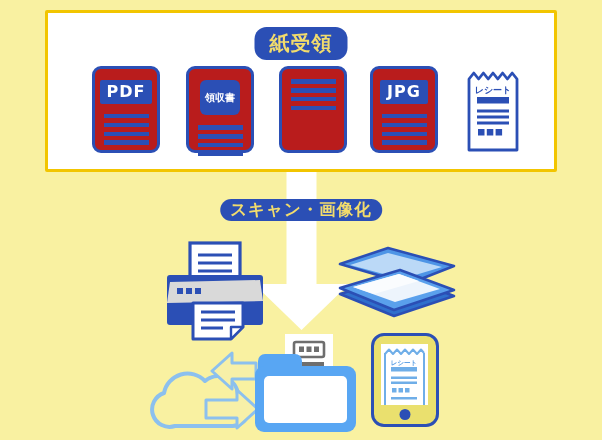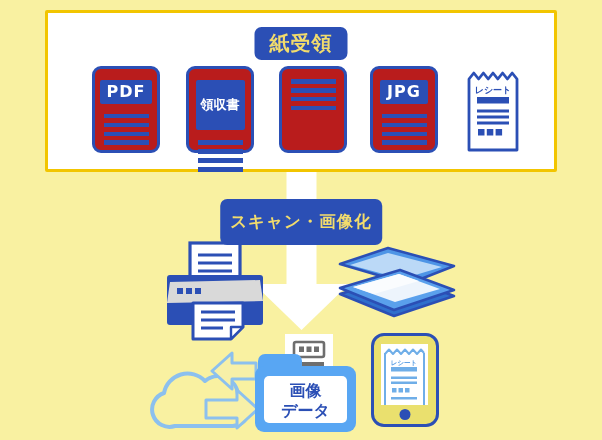--- a/index.html
+++ b/index.html
@@ -11,38 +11,38 @@
   
   .paper-panel {
     position:absolute; left:45px; top:10px; width:512px; height:162px;
     box-sizing:border-box; background:#FFFFFF;
     border:3px solid #F2C500; border-radius:2px;
   }
   
   .badge {
     position:absolute; left:50%; transform:translateX(-50%);
     background:#2B4FB5; color:#F2DC6C; font-weight:bold;
-    border-radius:7px; white-space:nowrap; text-align:center;
+    border-radius:12px; white-space:nowrap; text-align:center;
     letter-spacing:1px;
   }
   .badge-top  { top:27px; font-size:20px; padding:3px 15px; z-index:3; }
-  .badge-scan { top:199px; font-size:16.5px; padding:12px 10px; z-index:3; }
+  .badge-scan { top:199px; font-size:16.5px; padding:0 10px; z-index:3; }
   
   .doc {
     position:absolute; top:66px; width:68px; height:87px;
     box-sizing:border-box; background:#b91c1c;
     border:3px solid #2B4FB5; border-radius:9px;
     display:flex; flex-direction:column; align-items:center; z-index:2;
   }
   .doc-label {
     background:#2B4FB5; color:#fff; font-weight:bold;
     border-radius:2px; margin-top:11px; line-height:1.1;
   }
   .doc-label-en { font-size:16px; padding:3px 7px; letter-spacing:1px; }
-  .doc-label-jp { font-size:13px; padding:18px 5px; }
+  .doc-label-jp { font-size:10px; padding:12px 5px;border-radius:6px; }
   .doc-lines { margin-top:8px; display:flex; flex-direction:column; align-items:center; }
   .doc-lines i { display:block; width:45px; height:4.5px; background:#2B4FB5; margin:2.2px 0; }
   .abs { position:absolute; }
   
   .folder-text {
     position:absolute; left:9px; top:46px; width:83px; height:45px;
     display:flex; flex-direction:column; align-items:center; justify-content:center;
     color:#2B4FB5; font-weight:bold; font-size:16px; line-height:1.2; z-index:2;
   }
   
@@ -158,24 +158,20 @@
       <rect x="30" y="2" width="48" height="46" fill="#FFFFFF"></rect>
       <rect x="39" y="10" width="30" height="15" rx="2" fill="#FFFFFF" stroke="#6E6E6E" stroke-width="2.6"></rect>
       <rect x="44" y="14.5" width="5" height="5.5" fill="#6E6E6E"></rect>
       <rect x="51.5" y="14.5" width="5" height="5.5" fill="#6E6E6E"></rect>
       <rect x="59" y="14.5" width="5" height="5.5" fill="#6E6E6E"></rect>
       <rect x="39" y="30" width="30" height="7" fill="#6E6E6E"></rect>
       <rect x="3" y="22" width="44" height="26" rx="7" fill="#58A6F3"></rect>
       <rect x="0" y="34" width="101" height="66" rx="9" fill="#58A6F3"></rect>
       <rect x="9" y="44" width="83" height="47" rx="5" fill="#FFFFFF"></rect>
     </svg>
-    <div class="folder-text">
-      <span>画像</span>
-      <span>データ</span>
-    </div>
   </div>
 
   <div class="phone">
     <div class="phone-screen">
       <svg width="47" height="61" viewBox="0 0 47 61">
         <path d="M4,10 L8,5.5 L12,10 L16,5.5 L20,10 L24,5.5 L28,10 L32,5.5 L36,10 L40,5.5 L43,9" fill="none" stroke="#6FAEE8" stroke-width="2" stroke-linejoin="round"></path>
         <line x1="4" y1="9" x2="4" y2="61" stroke="#6FAEE8" stroke-width="2"></line>
         <line x1="43" y1="9" x2="43" y2="61" stroke="#6FAEE8" stroke-width="2"></line>
         <text x="23" y="20.5" text-anchor="middle" font-size="6.5" font-weight="bold" fill="#5B9FE4">レシート</text>
         <rect x="10" y="23" width="26" height="4.5" fill="#6FAEE8"></rect>

